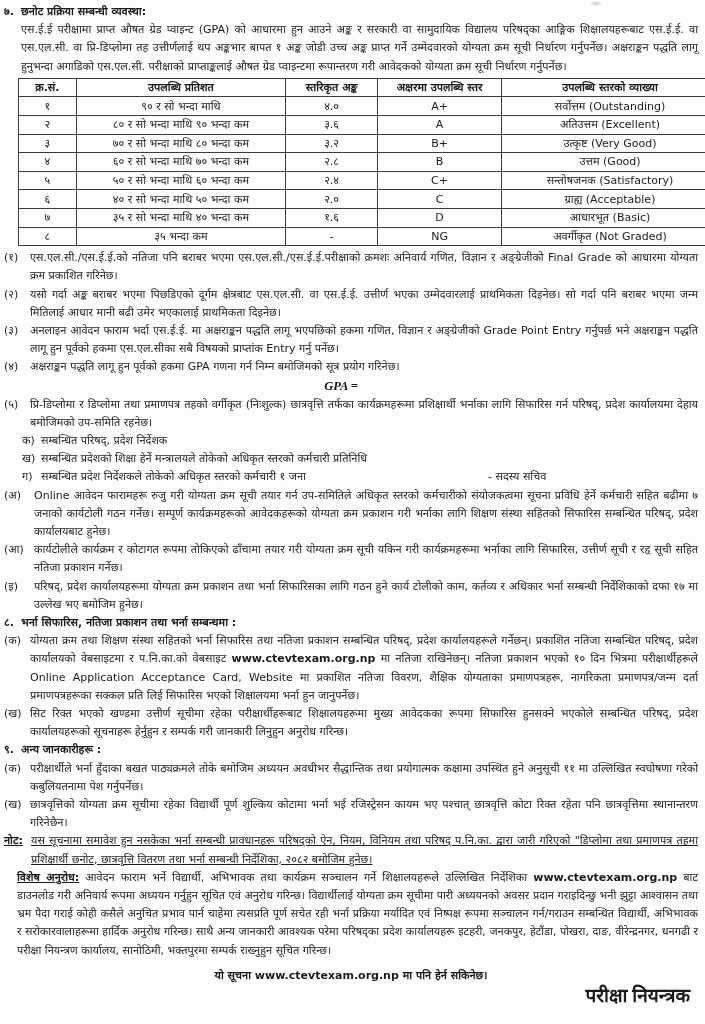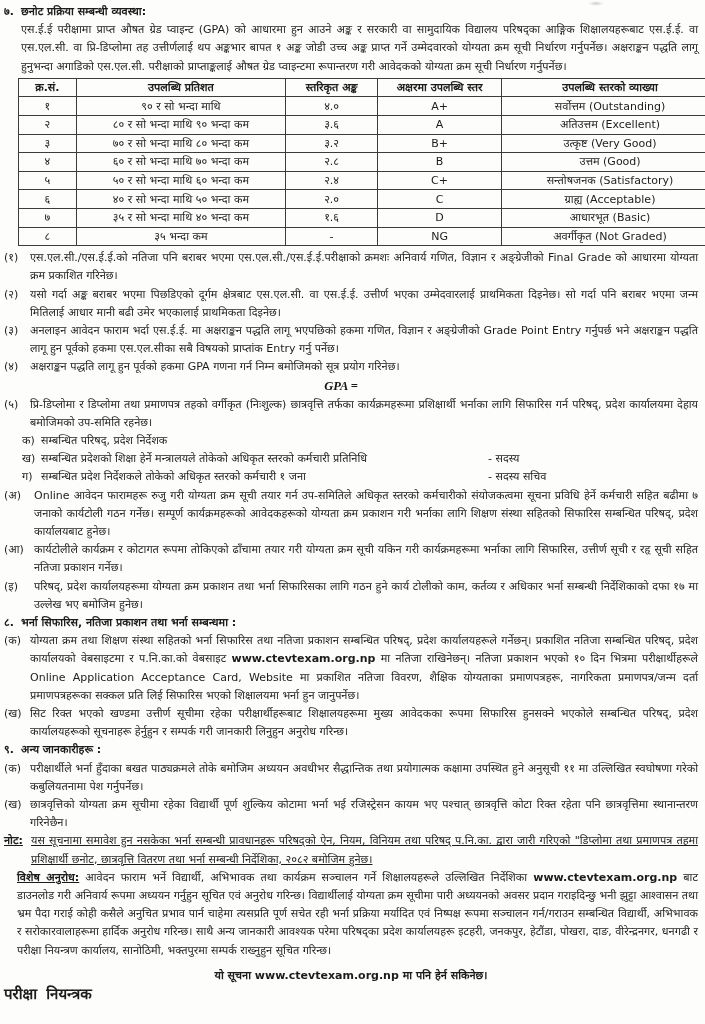--- a/index.html
+++ b/index.html
@@ -35,21 +35,21 @@
     font-size:12.5px;line-height:16px;margin:1px 0 2px -20px;color:#161616;}
   .frac{display:inline-flex;flex-direction:column;text-align:center;}
   .frac .num{padding:0 5px 1px 5px;border-bottom:1.4px solid #222;}
   .frac .num .sigma{font-size:14.5px;}
   .frac .den{padding-top:1px;}
   .notepara{display:flex;}
   .notepara .plbl{flex:0 0 27px;}
   .notepara .ptxt{flex:1;text-align:justify;text-decoration:underline;}
   .special{margin-left:13px;}
   .footer-note{text-align:center;font-weight:bold;margin-top:7px;}
-  .signature{font-weight:bold;font-size:15px;line-height:21px;padding-right:8px;font-family:Liberation Mono, monospace;}
+  .signature{text-align:right;font-weight:bold;font-size:19px;line-height:21px;padding-right:8px;font-family:Liberation Serif, serif;}
   .artifact{position:absolute;left:588px;top:1px;width:16px;height:5px;border-radius:50%;
     background:radial-gradient(closest-side,#b9b9b4,rgba(255,255,255,0));opacity:.7;}
 </style>
 </head>
 <body>
 
 <div class="page">
   <div class="artifact"></div>
 
   <div class="sec-heading">
@@ -165,21 +165,20 @@
   </div>
 
   <div class="committee">
       <div class="point">
         <span class="plbl">क)</span>
         <span class="ptxt">सम्बन्धित परिषद्, प्रदेश निर्देशक</span>
       </div>
       <div class="point">
         <span class="plbl">ख)</span>
         <span class="ptxt">सम्बन्धित प्रदेशको शिक्षा हेर्ने मन्त्रालयले तोकेको अधिकृत स्तरको कर्मचारी प्रतिनिधि</span>
-        <span class="crole">- सदस्य</span>
       </div>
       <div class="point">
         <span class="plbl">ग)</span>
         <span class="ptxt">सम्बन्धित प्रदेश निर्देशकले तोकेको अधिकृत स्तरको कर्मचारी १ जना</span>
         <span class="crole">- सदस्य सचिव</span>
       </div>
     </div>
 
   <div class="lettered">
       <div class="point">

